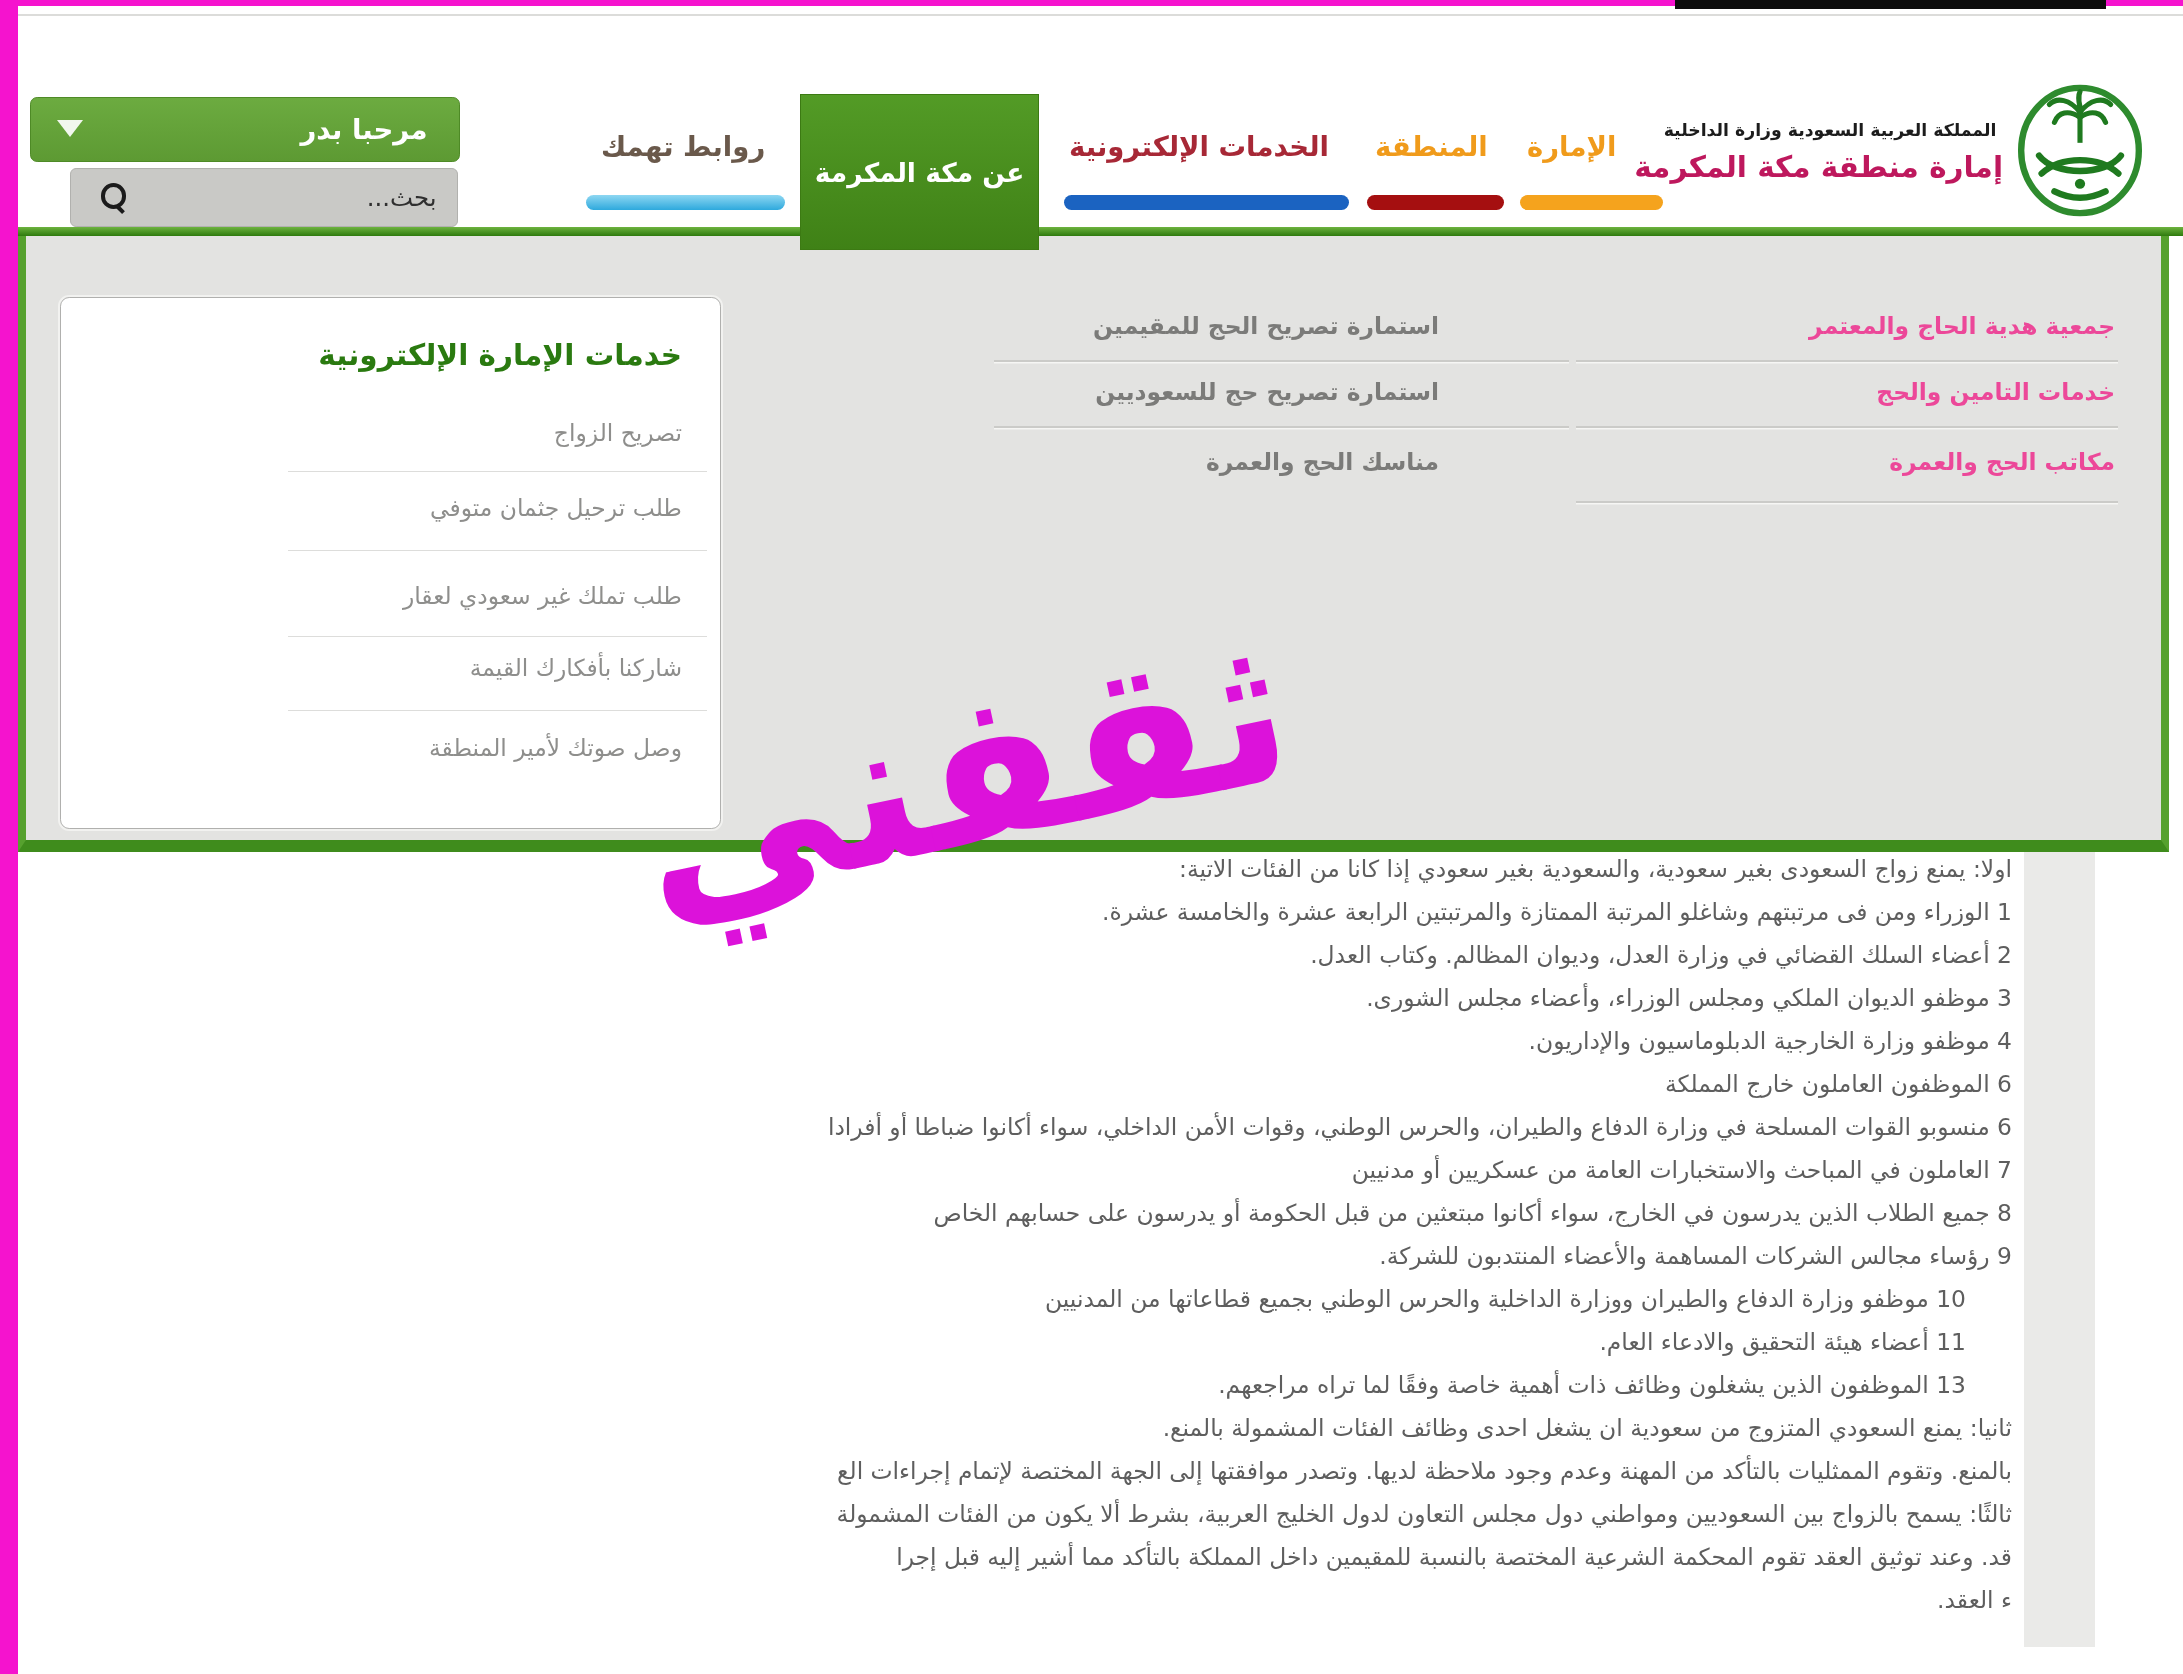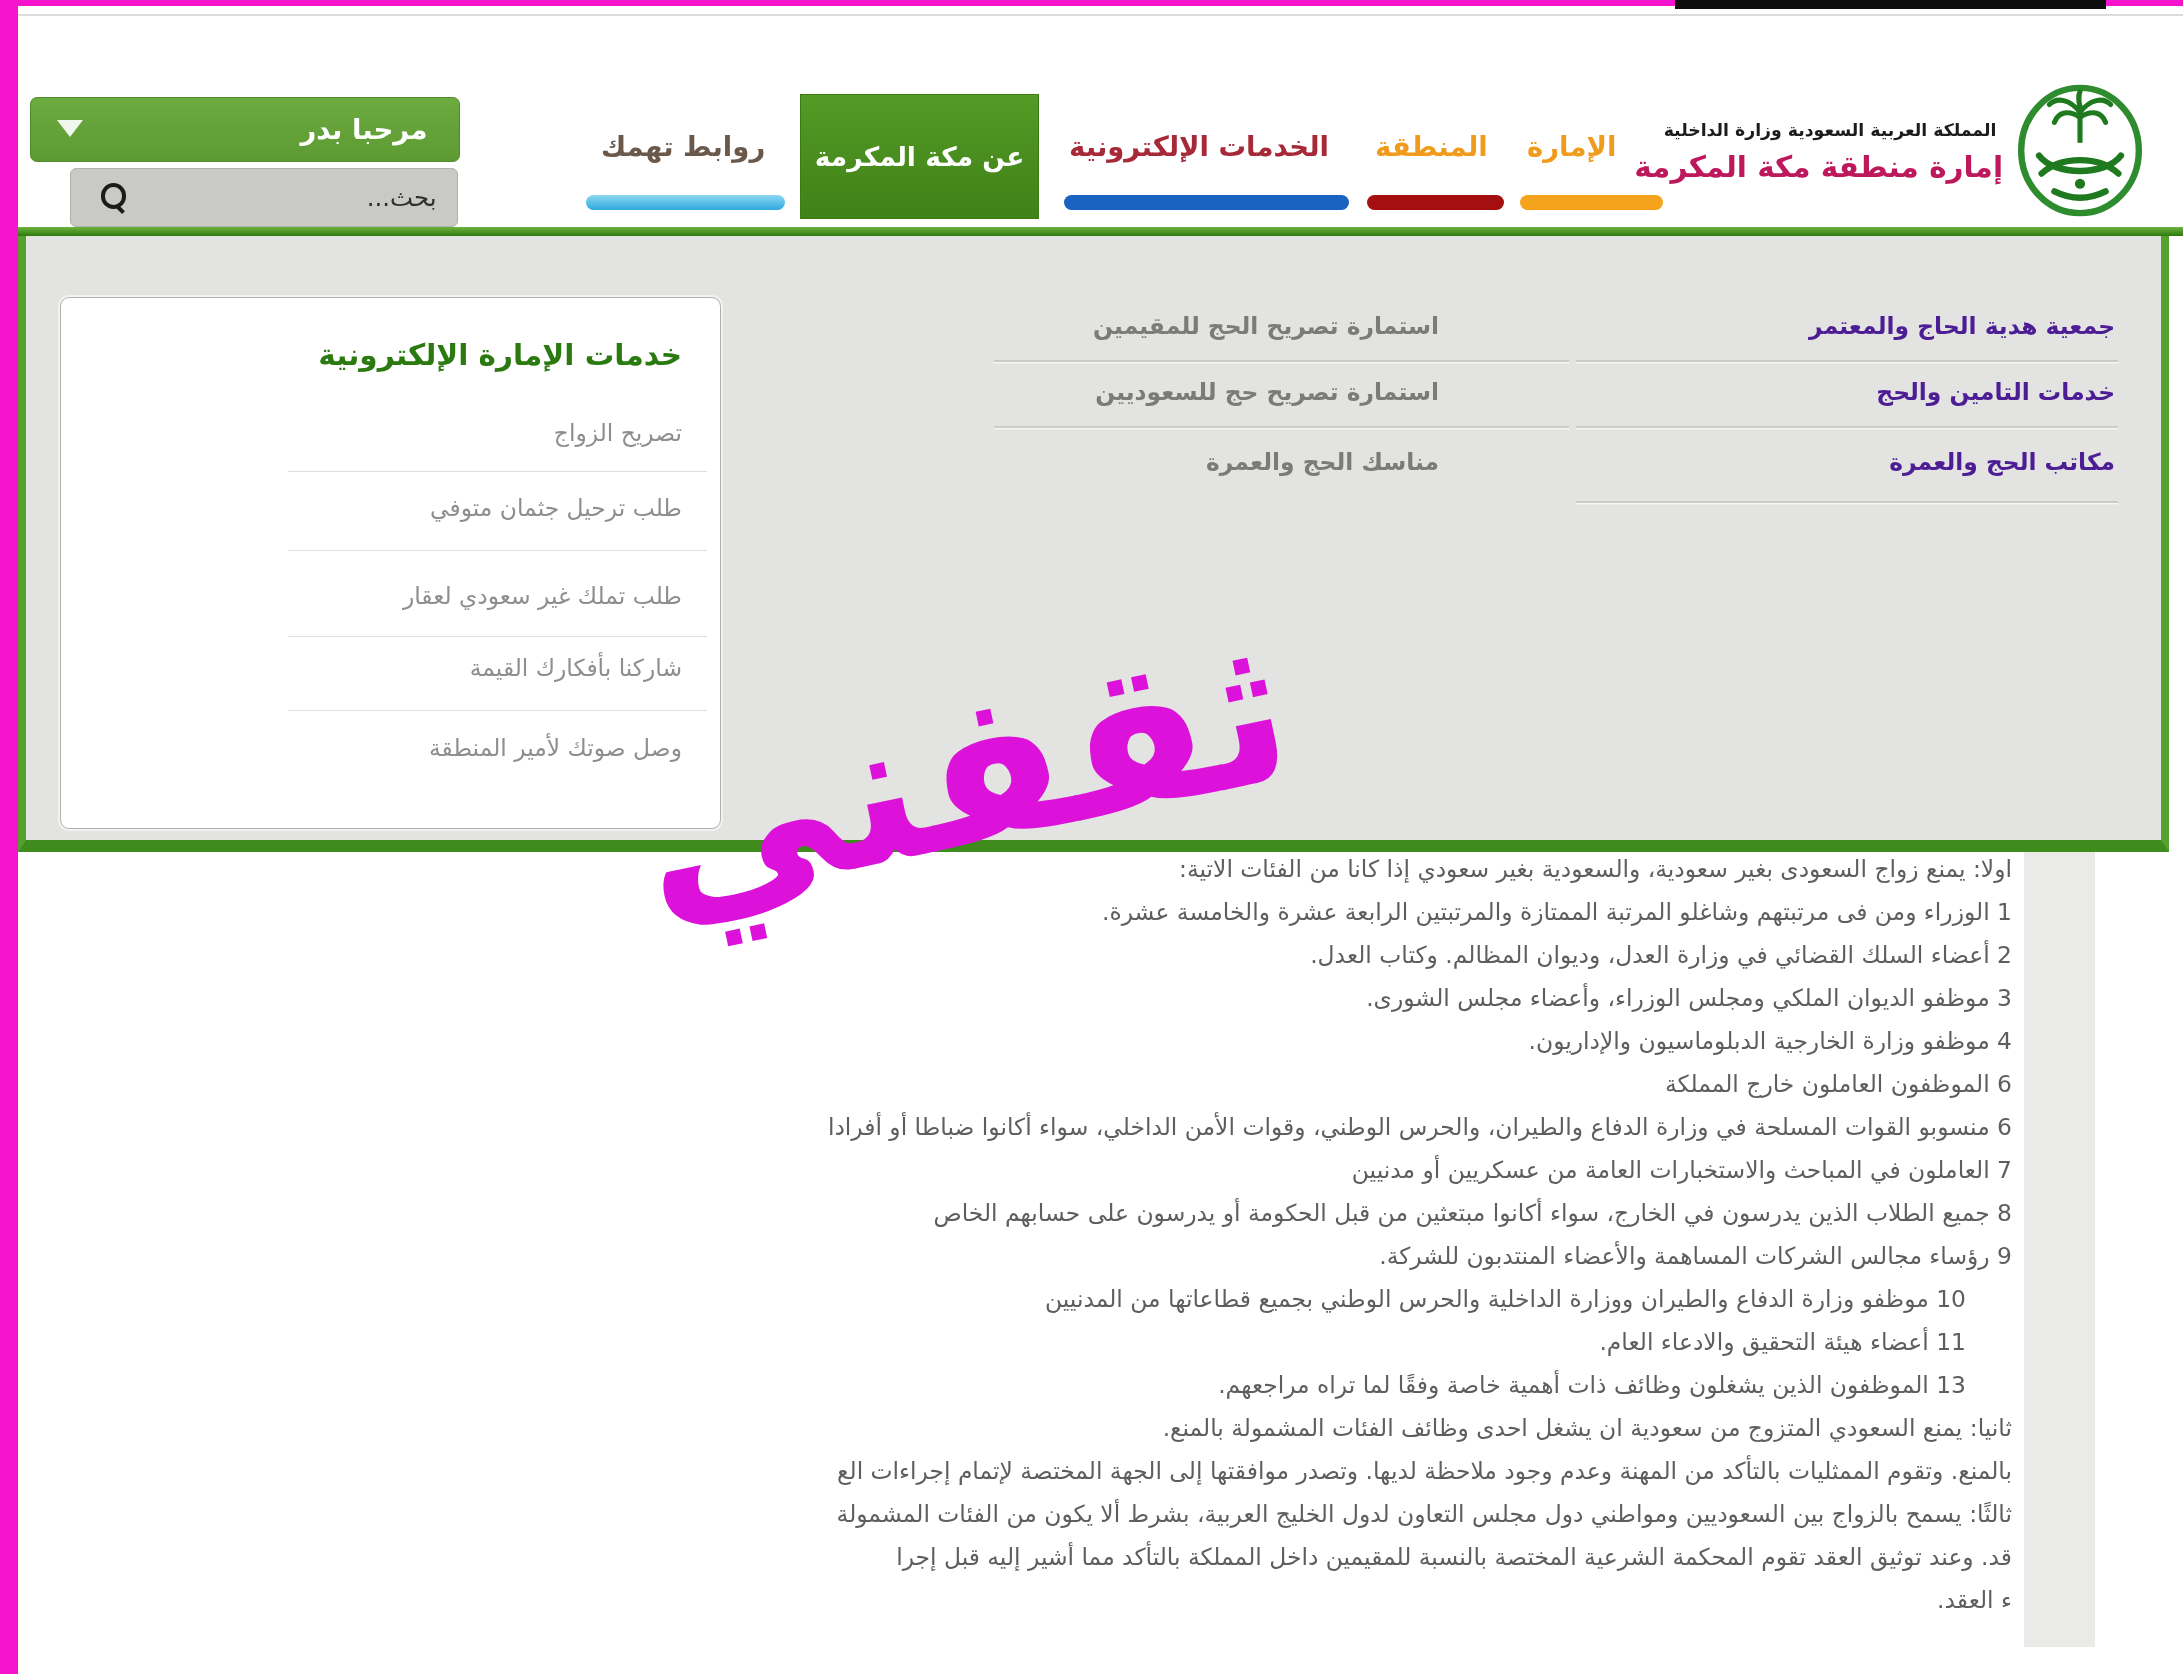--- a/index.html
+++ b/index.html
@@ -21,21 +21,21 @@
   .nav-item{font-weight:bold;font-size:27.5px;text-align:left;white-space:nowrap;cursor:pointer;}
   .nav-emirate{left:1527px;top:130px;width:112px;color:#f09b1b;}
   .nav-region{left:1375px;top:130px;width:127px;color:#f09b1b;}
   .nav-eserv{left:1069px;top:130px;width:275px;color:#a72836;}
   .nav-links{left:601px;top:130px;width:173px;color:#6a594b;}
   .nav-bar{height:15.3px;border-radius:8.1px;}
   .bar-emirate{left:1520px;top:195px;width:143px;background:#f5a31d;}
   .bar-region{left:1367px;top:195px;width:137px;background:#a50f10;}
   .bar-eserv{left:1064px;top:195px;width:285px;background:#1b63c1;}
   .bar-links{left:586px;top:195px;width:199px;background:linear-gradient(#8ed7f2,#2ea9dd);}
-  .tab-about{left:800px;top:94px;width:239px;height:125px;z-index:5;
+  .tab-about{left:800px;top:94px;width:239px;height:156px;z-index:5;
              background:linear-gradient(#539b26,#3f8116);color:#fff;font-weight:bold;font-size:26.5px;
              display:flex;align-items:center;justify-content:center;text-align:center;cursor:pointer;
              box-shadow:inset 0 0 0 1px #3c7a13;}
   .welcome-btn{left:29.5px;top:97px;width:430px;height:65px;background:linear-gradient(#6cab40,#5d9a33);
                border:1.5px solid #4e8a26;border-radius:7.1px;box-sizing:border-box;cursor:pointer;z-index:6;}
   .welcome-label{position:absolute;right:31px;top:0;height:62px;line-height:62px;
                  color:#fff;font-size:27.5px;font-weight:bold;}
   .chev{position:absolute;left:26.5px;top:22.4px;width:0;height:0;
         border-left:13.7px solid transparent;border-right:13.7px solid transparent;border-top:17.3px solid #f2f7ee;}
   .search-wrap{left:70px;top:168px;width:388px;height:59px;}
@@ -44,21 +44,21 @@
                 padding:0 20.4px 0 56px;direction:rtl;text-align:right;}
   .search-input::placeholder{color:#2f2f2f;opacity:1;}
   .search-icon{position:absolute;left:29.5px;top:15.3px;width:28.5px;height:28.5px;pointer-events:none;}
   .search-icon .lens{position:absolute;left:1px;top:0;width:17.3px;height:17.3px;border:4.1px solid #1b1b1b;border-radius:50%;}
   .search-icon .handle{position:absolute;left:18.3px;top:20.4px;width:4.1px;height:10.2px;background:#1b1b1b;transform:rotate(-45deg);}
   .green-rule{left:18.3px;top:227px;width:2165px;height:9.2px;background:linear-gradient(#6db33f,#2e7a0d);}
   
   .panel{left:18.3px;top:236px;width:2151px;height:616px;background:#e3e3e1;box-sizing:border-box;
          border-left:8.1px solid #56a12e;border-right:8.1px solid #56a12e;border-bottom:12.2px solid #3f8c1c;}
   .menu-item{font-size:23.4px;font-weight:bold;white-space:nowrap;cursor:pointer;}
-  .col-right{color:#4c1d95;text-align:right;}
+  .col-right{color:#ec4899;text-align:right;}
   .col-mid{color:#7b7b79;text-align:right;}
   .mi-r{left:1578px;width:537px;}
   .mi-m{left:866px;width:573px;}
   .sep{height:1.5px;background:#cbcbc8;box-shadow:0 1.5px 0 #f6f6f4;}
   .sep-r{left:1576px;width:542px;}
   .sep-m{left:994px;width:575px;}
   
   .svc-box{left:60px;top:297px;width:659px;height:530px;background:#fff;border:1.5px solid #b0b0ae;
            border-radius:9.2px;box-shadow:0 0 0 2px #f2f2f0;}
   .svc-title{left:76px;top:338px;width:606px;text-align:right;color:#2a7a10;

